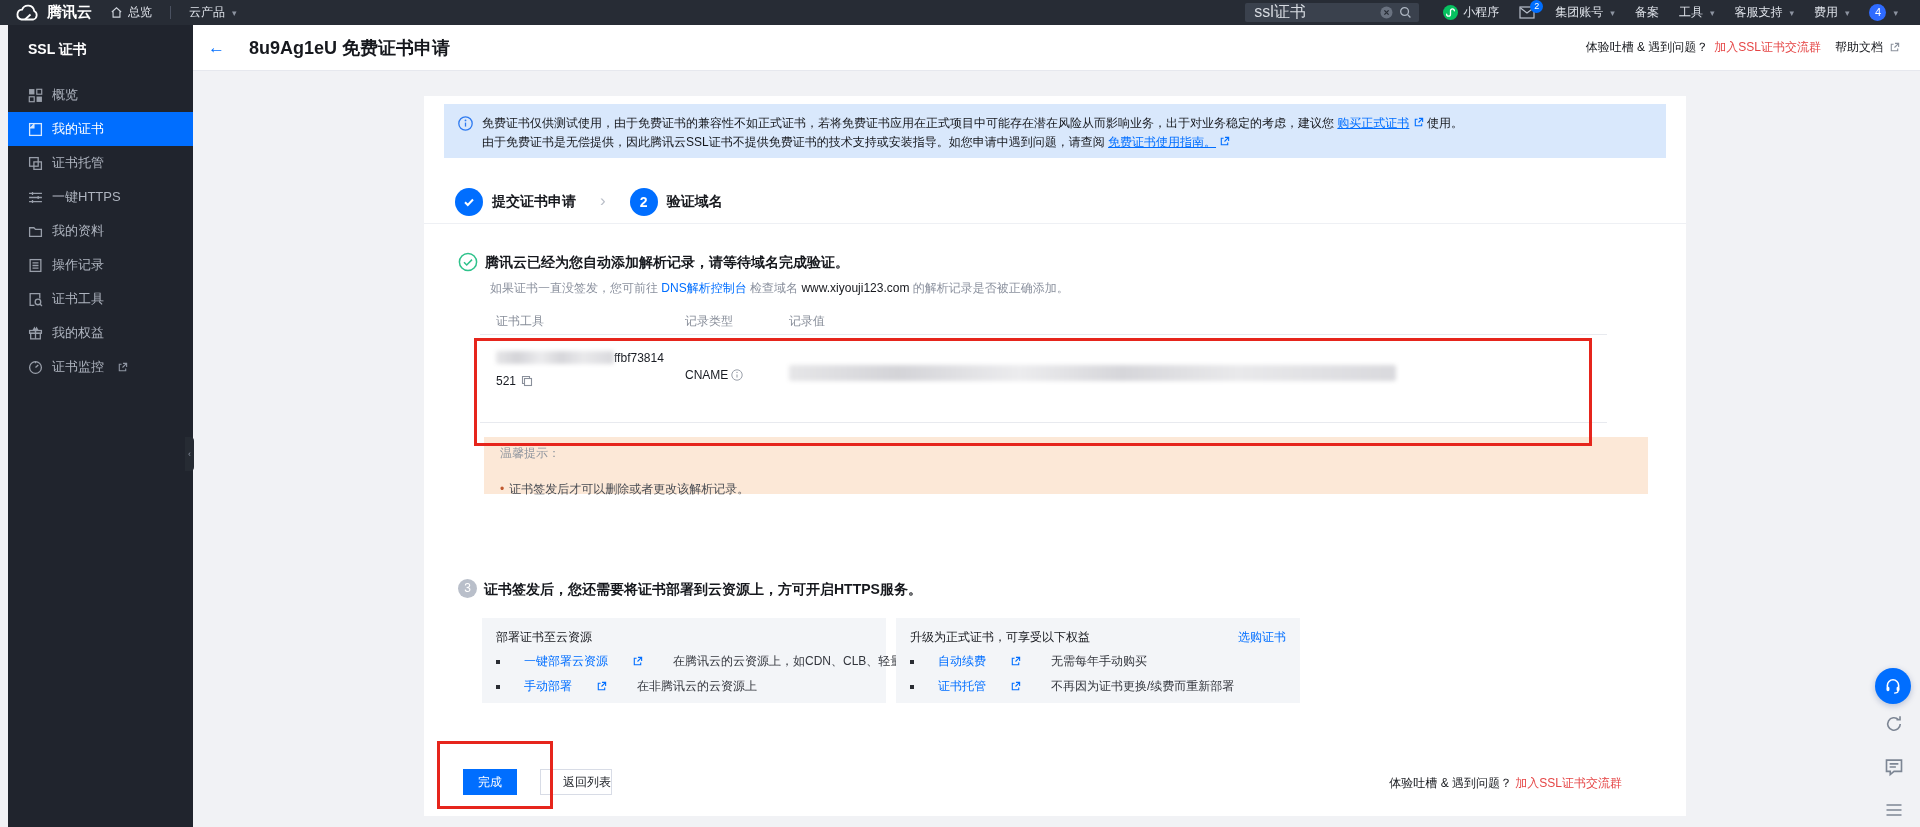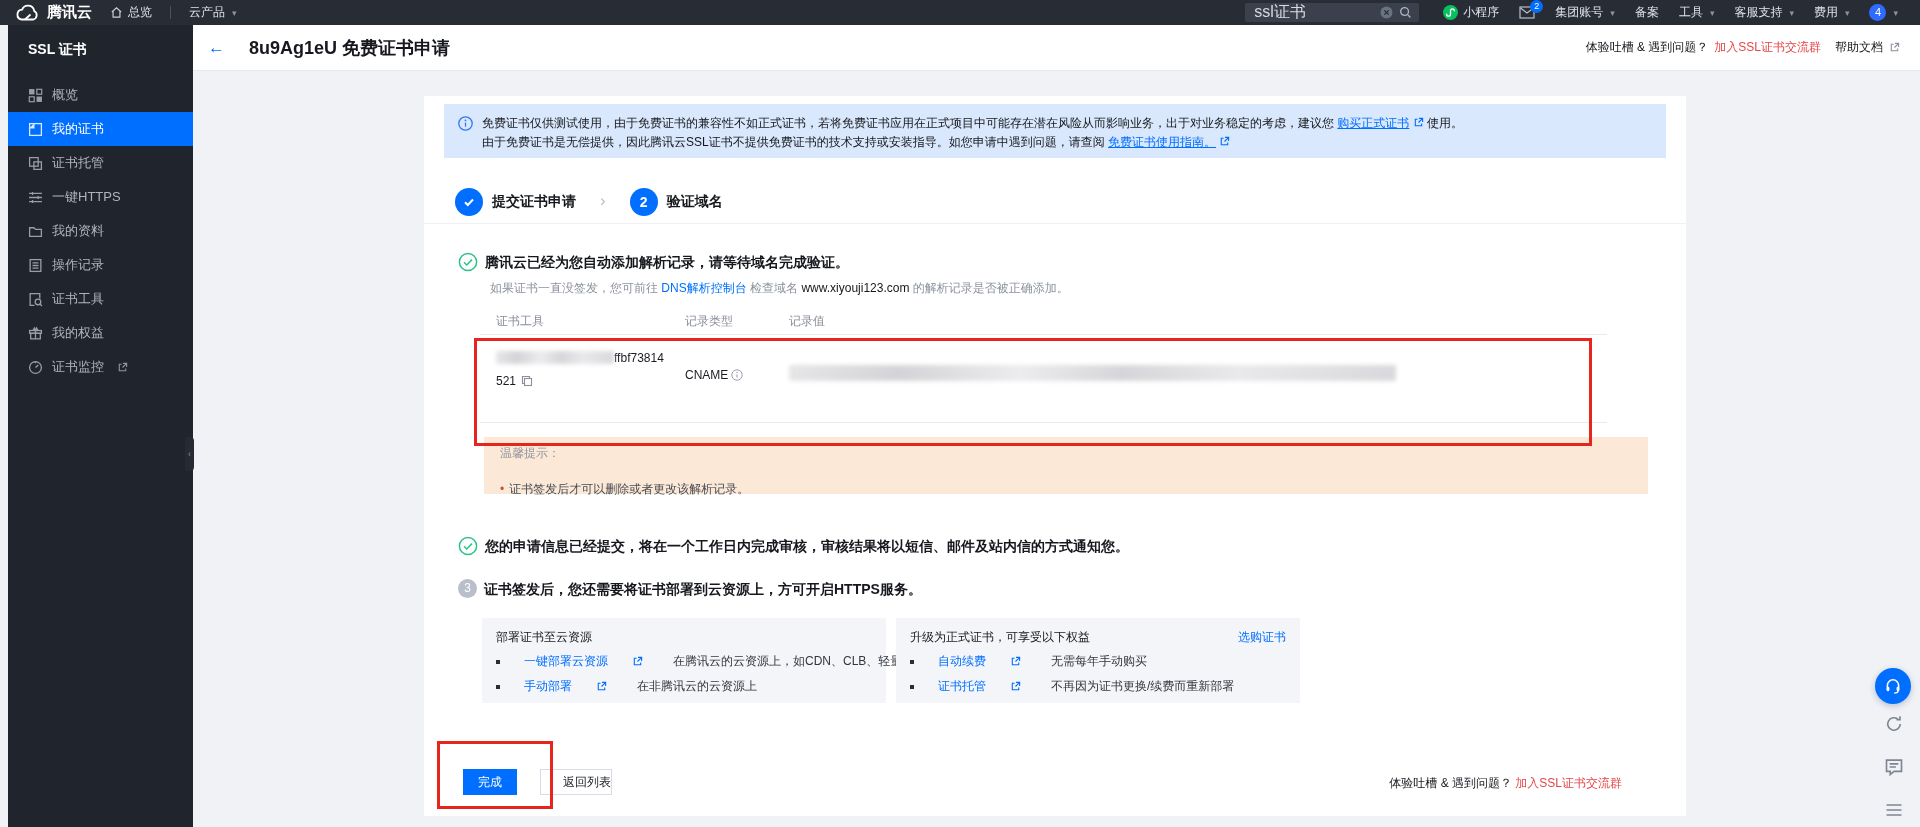--- a/index.html
+++ b/index.html
@@ -415,29 +415,20 @@
 
       <div class="annot" style="left:50px;top:242px;width:1112px;height:102px;"></div>
 
       <div class="warnbox">
         <div class="warn-title">温馨提示：</div>
         <div class="warn-item">
           <span class="dot">•</span><span>证书签发后才可以删除或者更改该解析记录。</span>
         </div>
       </div>
 
-      <div class="sec-row" style="left:34px;top:440px;">
-        <span>
-          <svg width="20" height="20" viewBox="0 0 20 20" fill="none" stroke="#2ec28b" stroke-width="1.5">
-              <circle cx="10" cy="10" r="8.6"></circle>
-              <path d="m6 10.3 2.7 2.7L14 7.6"></path>
-            </svg>
-        </span>
-        <span class="sec-title">您的申请信息已经提交，将在一个工作日内完成审核，审核结果将以短信、邮件及站内信的方式通知您。</span>
-      </div>
 
       <div class="sec-row" style="left:34px;top:483px;">
         <span class="grey-circle">3</span>
         <span class="sec-title">证书签发后，您还需要将证书部署到云资源上，方可开启HTTPS服务。</span>
       </div>
 
       <div class="gbox" style="left:58px;">
         <div class="gbox-title">部署证书至云资源</div>
         <div class="gbox-item">
           <span class="sq"></span>

